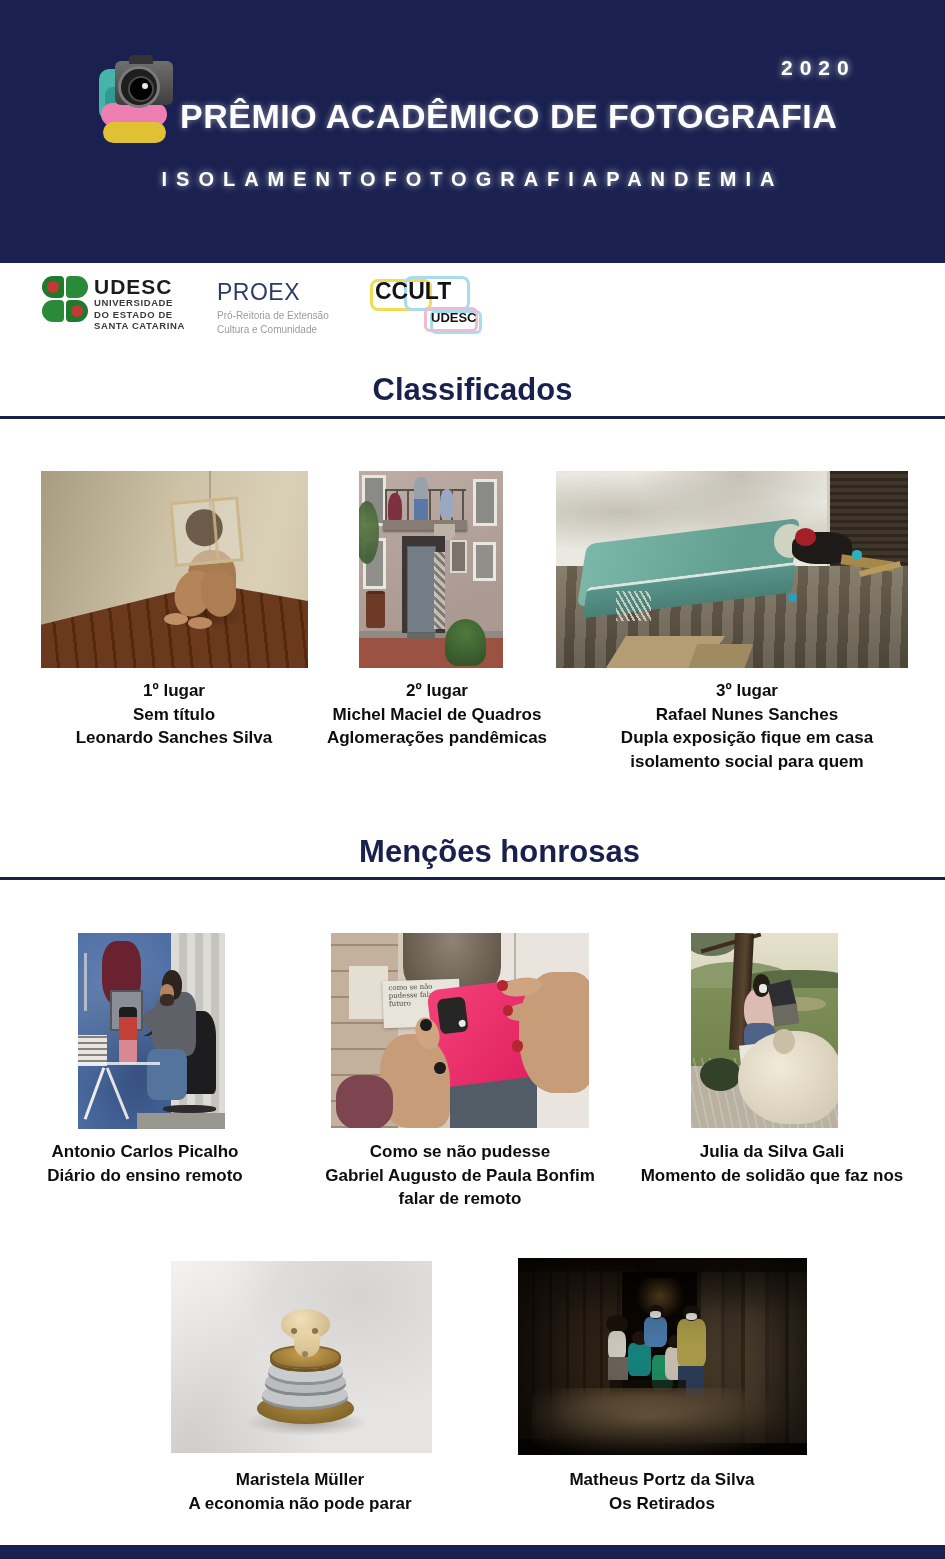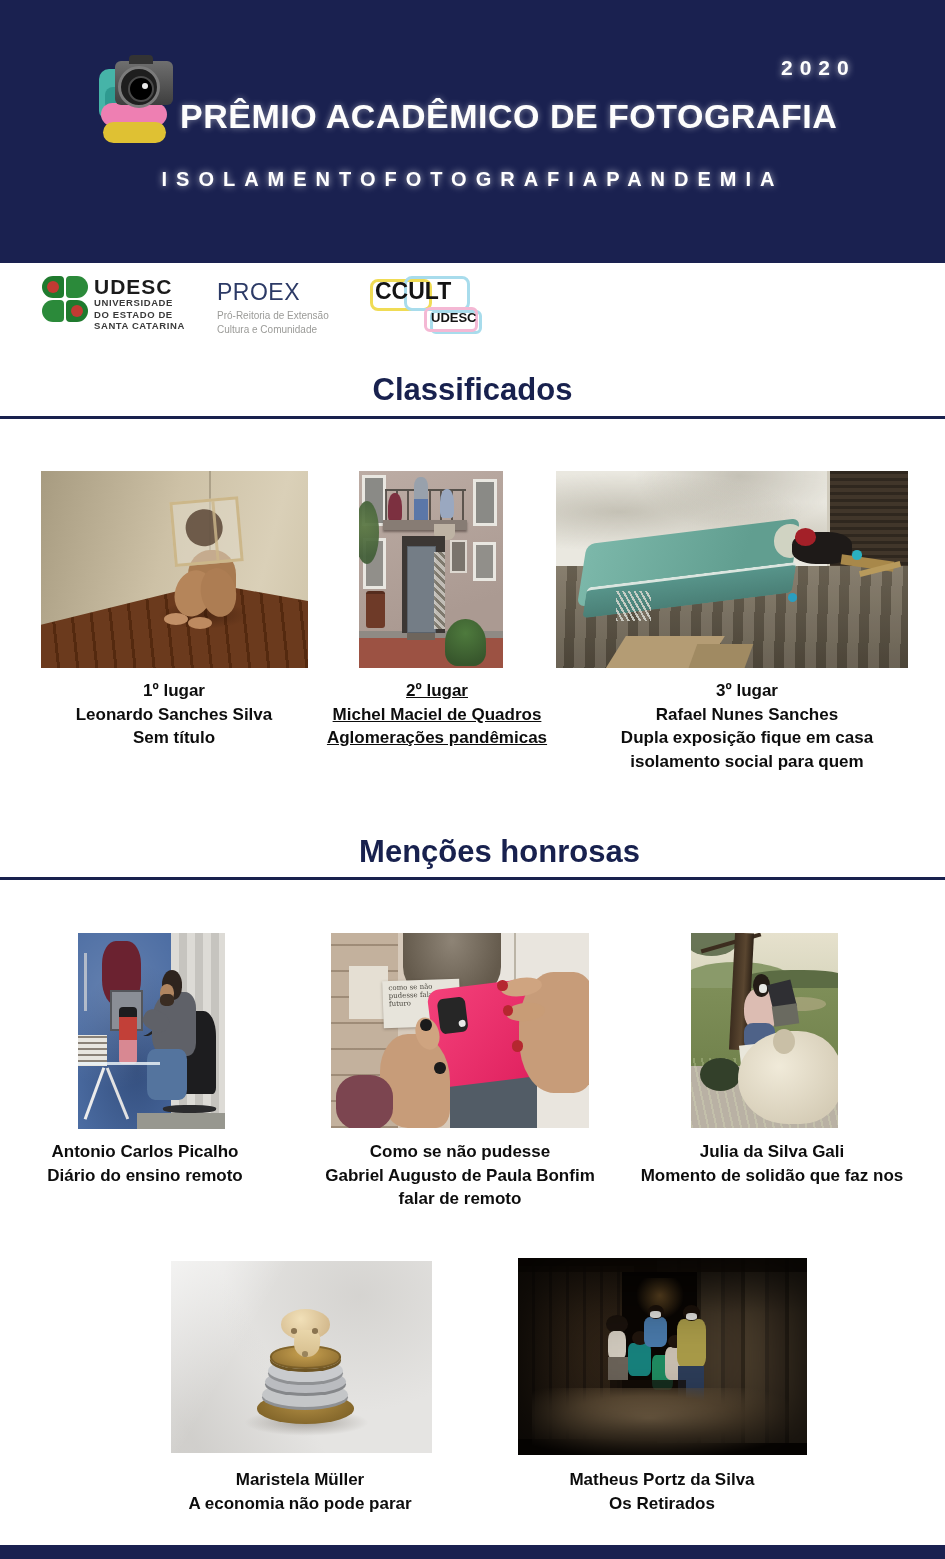--- a/index.html
+++ b/index.html
@@ -148,24 +148,24 @@
     <div style="left:86%;top:48%;width:12%;height:3%;background:#b89a5c;transform:rotate(-14deg);"></div>
     <div style="left:84%;top:40%;width:3%;height:5%;background:#2ab0c0;border-radius:50%;"></div>
     <div style="left:66%;top:62%;width:2.6%;height:4.5%;background:#2a9ec0;border-radius:50%;"></div>
     <div style="left:17%;top:61%;width:10%;height:15%;background:repeating-linear-gradient(60deg,#d8d8d0 0 2px,transparent 2px 5px);opacity:.85;"></div>
     <div style="left:17%;top:84%;width:28%;height:16%;background:#b49c74;transform:skewX(-32deg);"></div>
     <div style="left:39%;top:88%;width:16%;height:12%;background:#a08a62;transform:skewX(-20deg);"></div>
   </div>
 
   <div class="cap" style="left:24px;top:679px;width:300px;">
     <div>1º lugar</div>
+    <div>Sem título</div>
     <div>Leonardo Sanches Silva</div>
-    <div>Sem título</div>
-  </div>
-  <div class="cap" style="left:277px;top:679px;width:320px;text-decoration:underline;">
+  </div>
+  <div class="cap" style="left:277px;top:679px;width:320px;">
     <div>2º lugar</div>
     <div>Michel Maciel de Quadros</div>
     <div>Aglomerações pandêmicas</div>
   </div>
   <div class="cap" style="left:557px;top:679px;width:380px;">
     <div>3º lugar</div>
     <div>Rafael Nunes Sanches</div>
     <div>Dupla exposição fique em casa</div>
     <div>isolamento social para quem</div>
   </div>

